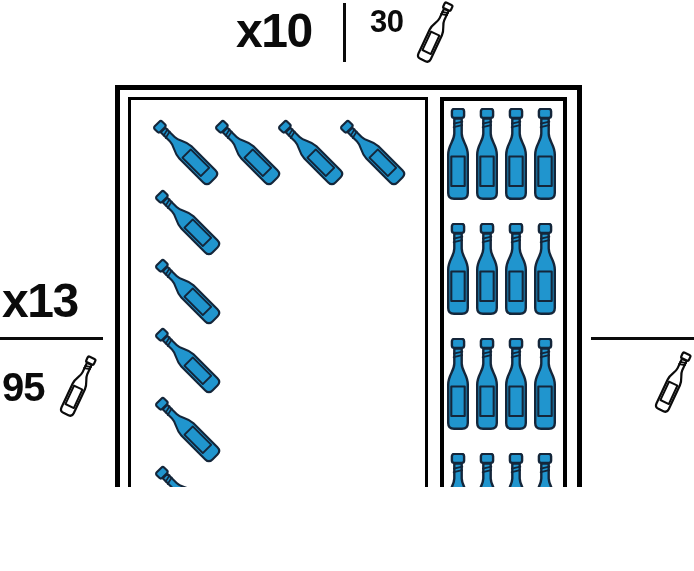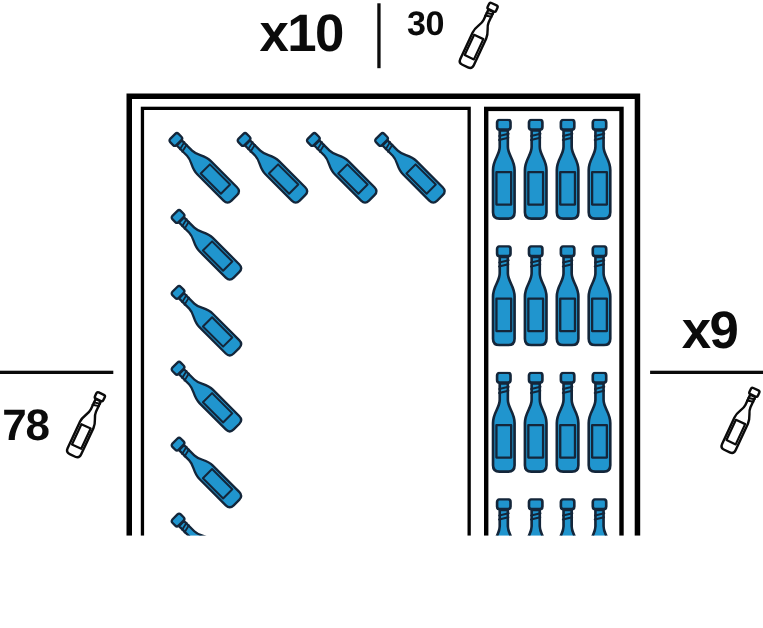--- a/index.html
+++ b/index.html
@@ -54,35 +54,35 @@
   <path class="bp fillpart" d="M9.3,10.5 L9.3,25.5 C9.3,33 3.2,37 3.2,46.5 L3.2,85
     C3.2,89 5.6,90.8 9,90.8 L17,90.8 C20.4,90.8 22.8,89 22.8,85 L22.8,46.5
     C22.8,37 16.7,33 16.7,25.5 L16.7,10.5 Z"></path>
   <rect class="bp fillpart" x="6.9" y="0.9" width="12.2" height="9" rx="2.4"></rect>
   <path class="bp neck-line" d="M8.9,15.6 L17.3,13.6"></path>
   <path class="bp neck-line" d="M8.7,19.2 L17.1,17.2"></path>
   <rect class="bp label-rect" x="6.3" y="48.5" width="13.4" height="29.5"></rect>
 </g>
       </svg></span>
 
+  <span class="big abs" style="left:2px; top:272px;">x13</span>
   <div class="abs hdivider" style="left:0; top:337px; width:103px;"></div>
-  <span class="mid abs" style="left:2px; top:363px;">78</span>
+  <span class="mid abs" style="left:2px; top:363px;">95</span>
   <span class="abs" style="left:53px; top:352px;"><svg class="bottle-white" width="52" height="68" viewBox="0 0 52 68">
       <g transform="rotate(25 26 34) translate(17 2.3) scale(0.69)">
   <path class="bp fillpart" d="M9.3,10.5 L9.3,25.5 C9.3,33 3.2,37 3.2,46.5 L3.2,85
     C3.2,89 5.6,90.8 9,90.8 L17,90.8 C20.4,90.8 22.8,89 22.8,85 L22.8,46.5
     C22.8,37 16.7,33 16.7,25.5 L16.7,10.5 Z"></path>
   <rect class="bp fillpart" x="6.9" y="0.9" width="12.2" height="9" rx="2.4"></rect>
   <path class="bp neck-line" d="M8.9,15.6 L17.3,13.6"></path>
   <path class="bp neck-line" d="M8.7,19.2 L17.1,17.2"></path>
   <rect class="bp label-rect" x="6.3" y="48.5" width="13.4" height="29.5"></rect>
 </g>
       </svg></span>
 
-  <span class="big abs" style="left:604px; top:272px; width:82px; text-align:center;">x9</span>
   <div class="abs hdivider" style="left:591px; top:337px; width:103px;"></div>
   <span class="abs" style="left:648px; top:348px;"><svg class="bottle-white" width="52" height="68" viewBox="0 0 52 68">
       <g transform="rotate(25 26 34) translate(17 2.3) scale(0.69)">
   <path class="bp fillpart" d="M9.3,10.5 L9.3,25.5 C9.3,33 3.2,37 3.2,46.5 L3.2,85
     C3.2,89 5.6,90.8 9,90.8 L17,90.8 C20.4,90.8 22.8,89 22.8,85 L22.8,46.5
     C22.8,37 16.7,33 16.7,25.5 L16.7,10.5 Z"></path>
   <rect class="bp fillpart" x="6.9" y="0.9" width="12.2" height="9" rx="2.4"></rect>
   <path class="bp neck-line" d="M8.9,15.6 L17.3,13.6"></path>
   <path class="bp neck-line" d="M8.7,19.2 L17.1,17.2"></path>
   <rect class="bp label-rect" x="6.3" y="48.5" width="13.4" height="29.5"></rect>

